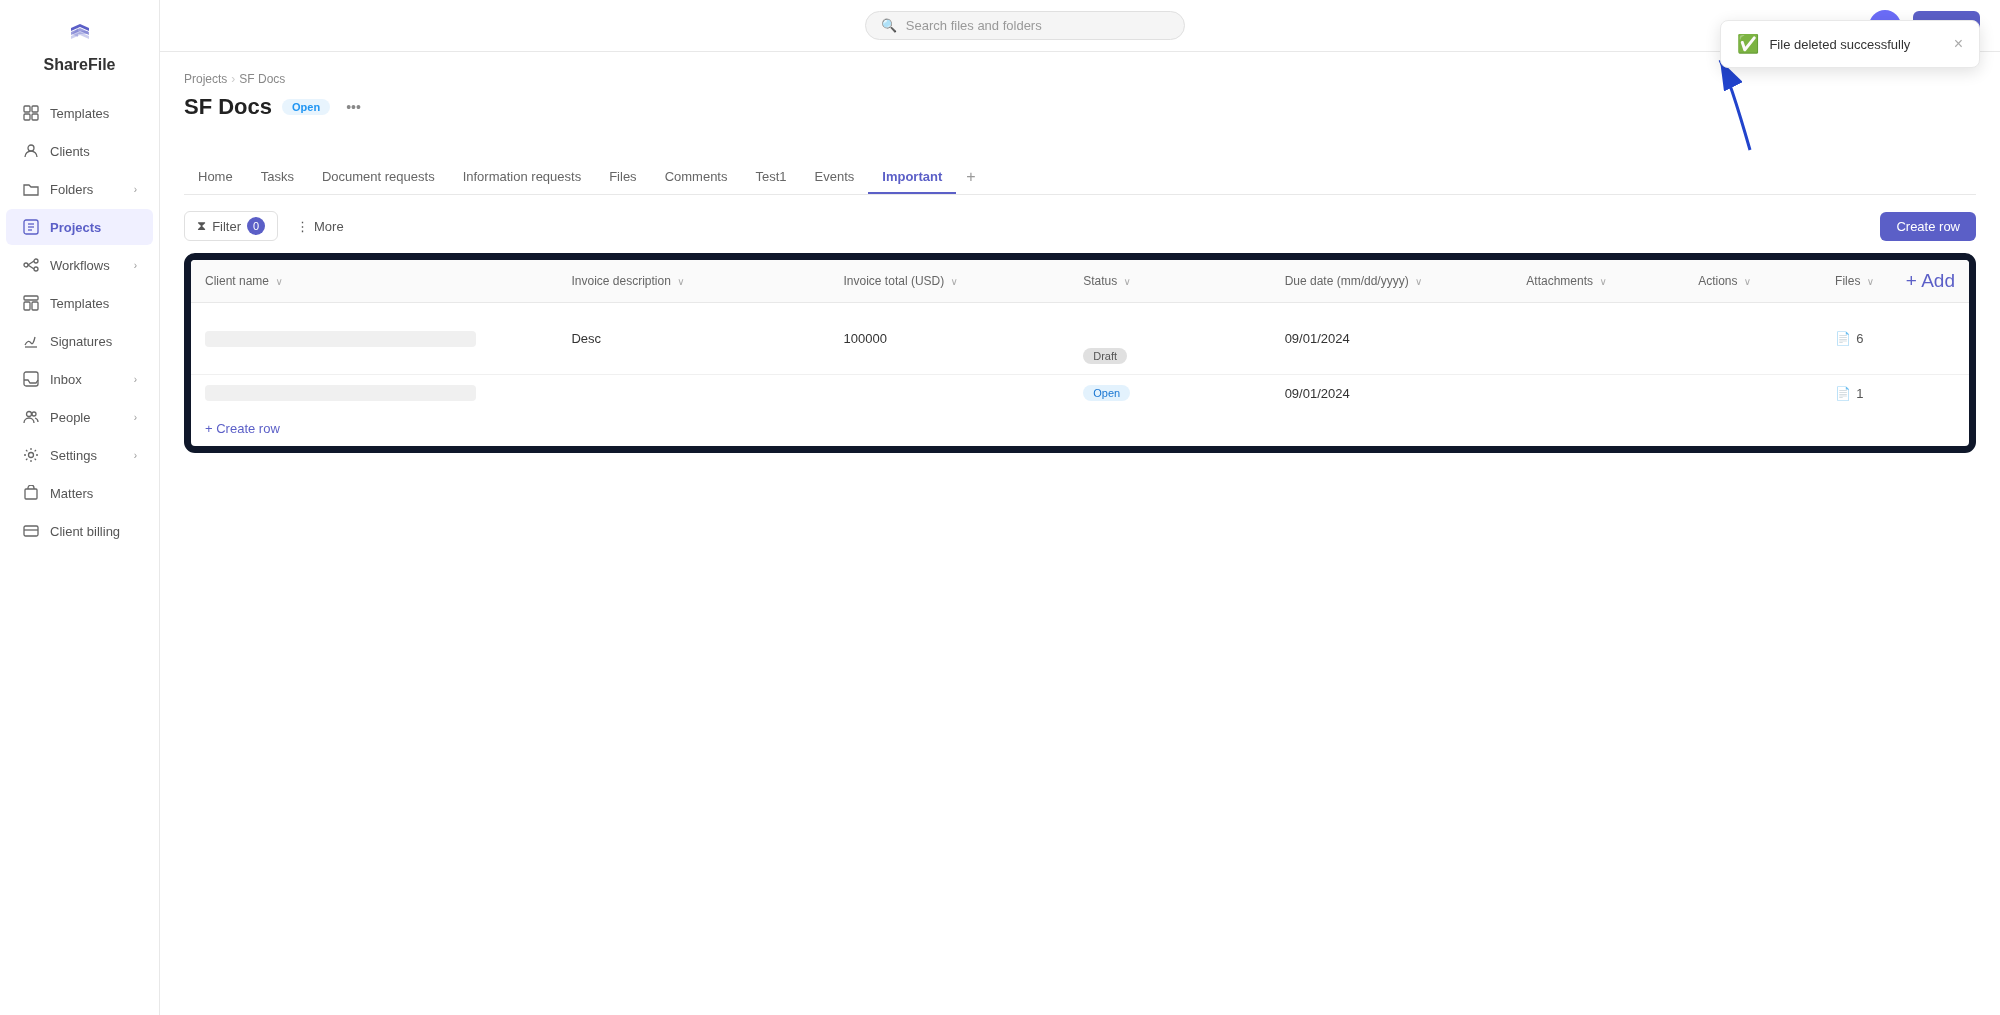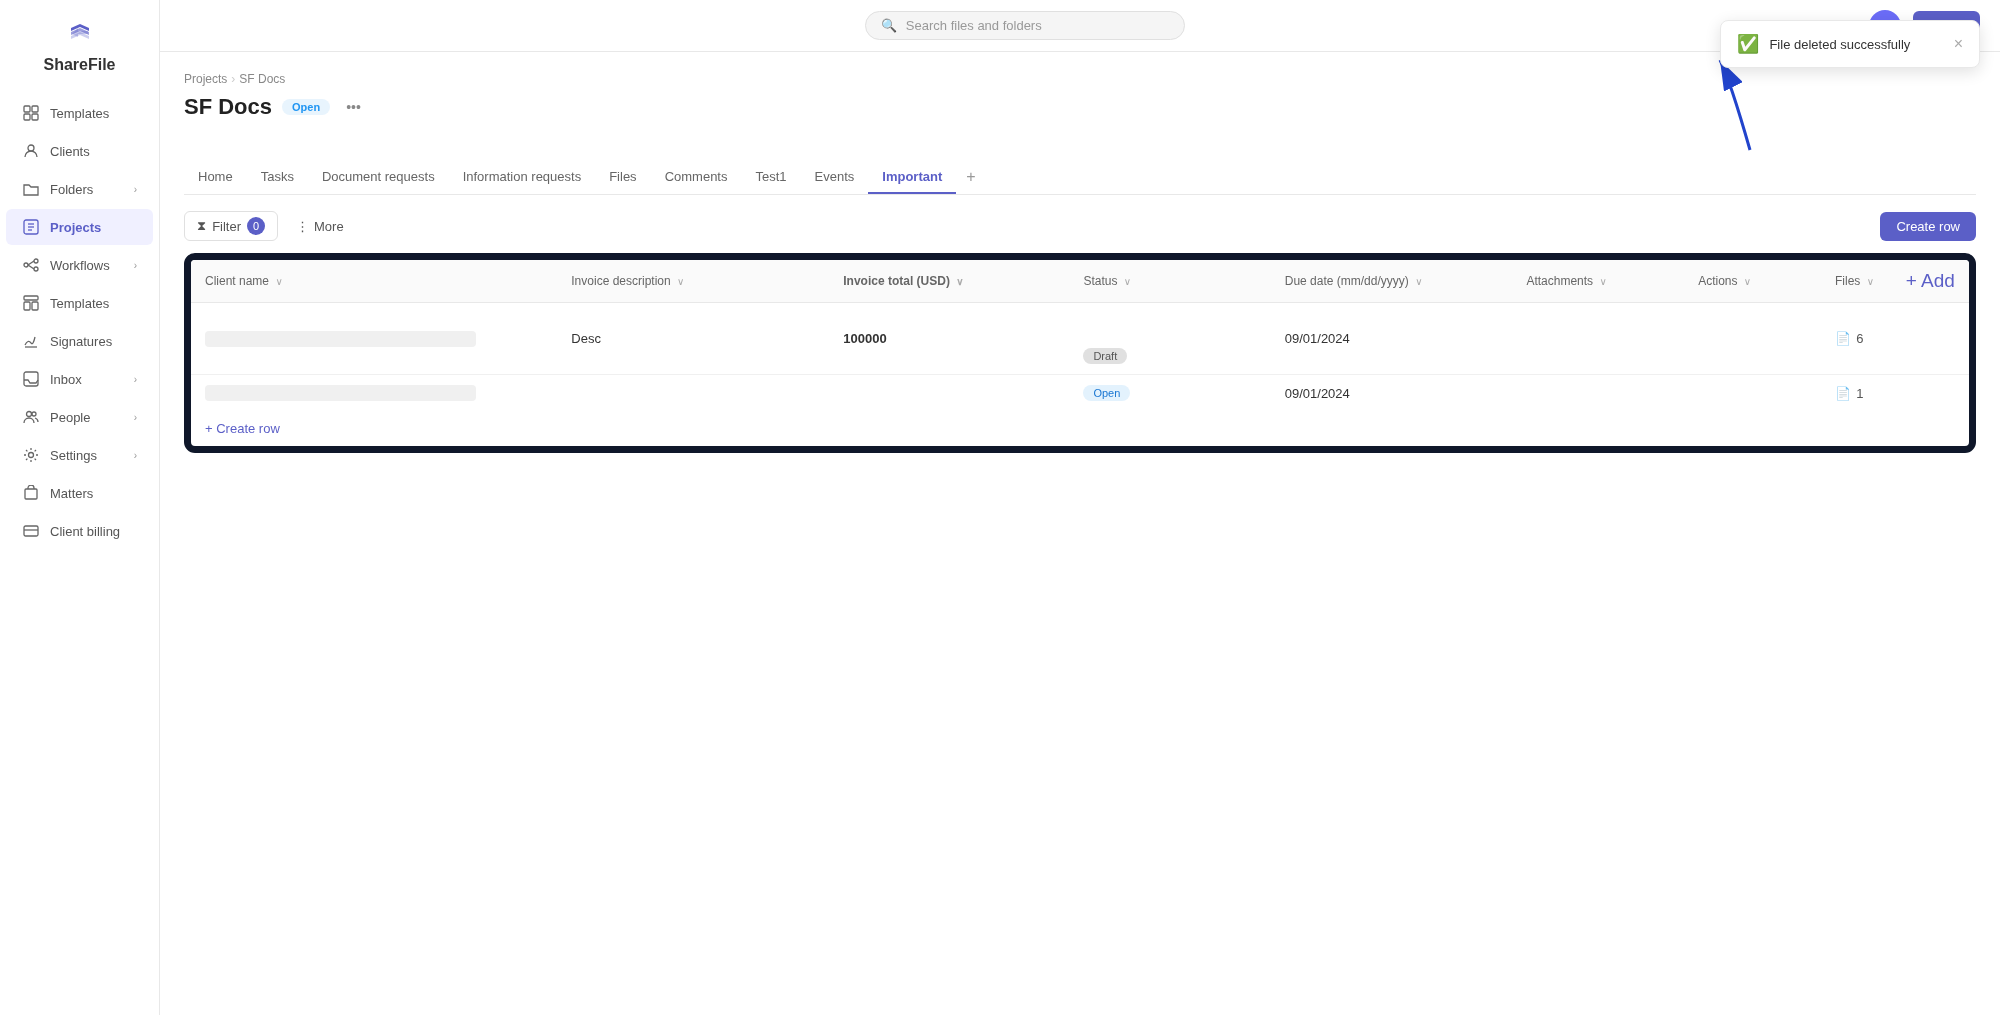--- a/index.html
+++ b/index.html
@@ -57,21 +57,21 @@
     
     .table-wrap { border: 7px solid #0f172a; border-radius: 11px; overflow: hidden; }
     table { width: 100%; border-collapse: collapse; }
     thead tr { background: #fafafa; }
     th { padding: 10px 14px; font-size: 12px; font-weight: 500; color: #666; text-align: left; border-bottom: 1px solid #e8e8e8; white-space: nowrap; cursor: pointer; }
     td { padding: 10px 14px; font-size: 13px; color: #333; border-bottom: 1px solid #f0f0f0; vertical-align: middle; }
     tr:last-child td { border-bottom: none; }
     .th-sort { font-size: 10px; color: #aaa; margin-left: 3px; }
     .col-client { width: 22%; }
     .col-desc { width: 16%; }
-    .col-total { width: 14%; font-weight: bold; }
+    .col-total { width: 14%; }
     .col-status { width: 12%; }
     .col-due { width: 14%; }
     .col-attach { width: 10%; }
     .col-actions { width: 8%; }
     .col-files { width: 6%; }
     .col-add { width: 4%; text-align: center; }
 
     .status-draft { background: #e0e0e0; color: #555; font-size: 11px; padding: 2px 10px; border-radius: 10px; display: inline-block; font-weight: 500; margin-top: 35px; }
     .status-open { background: #e3f2fd; color: #1976d2; font-size: 11px; padding: 2px 10px; border-radius: 10px; display: inline-block; font-weight: 500; }
 

